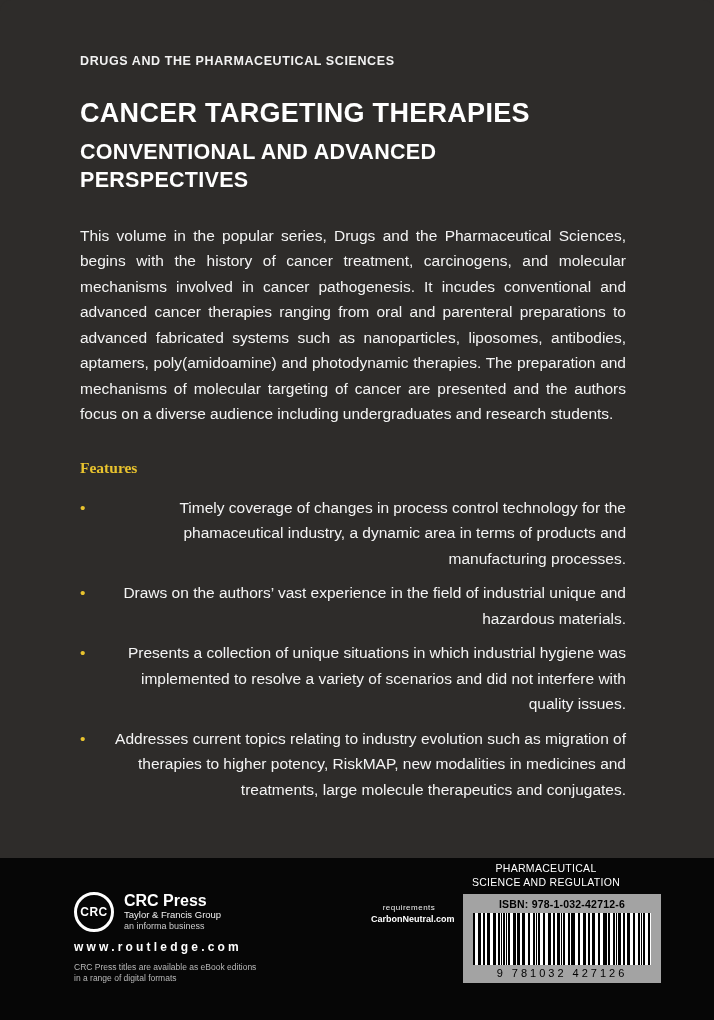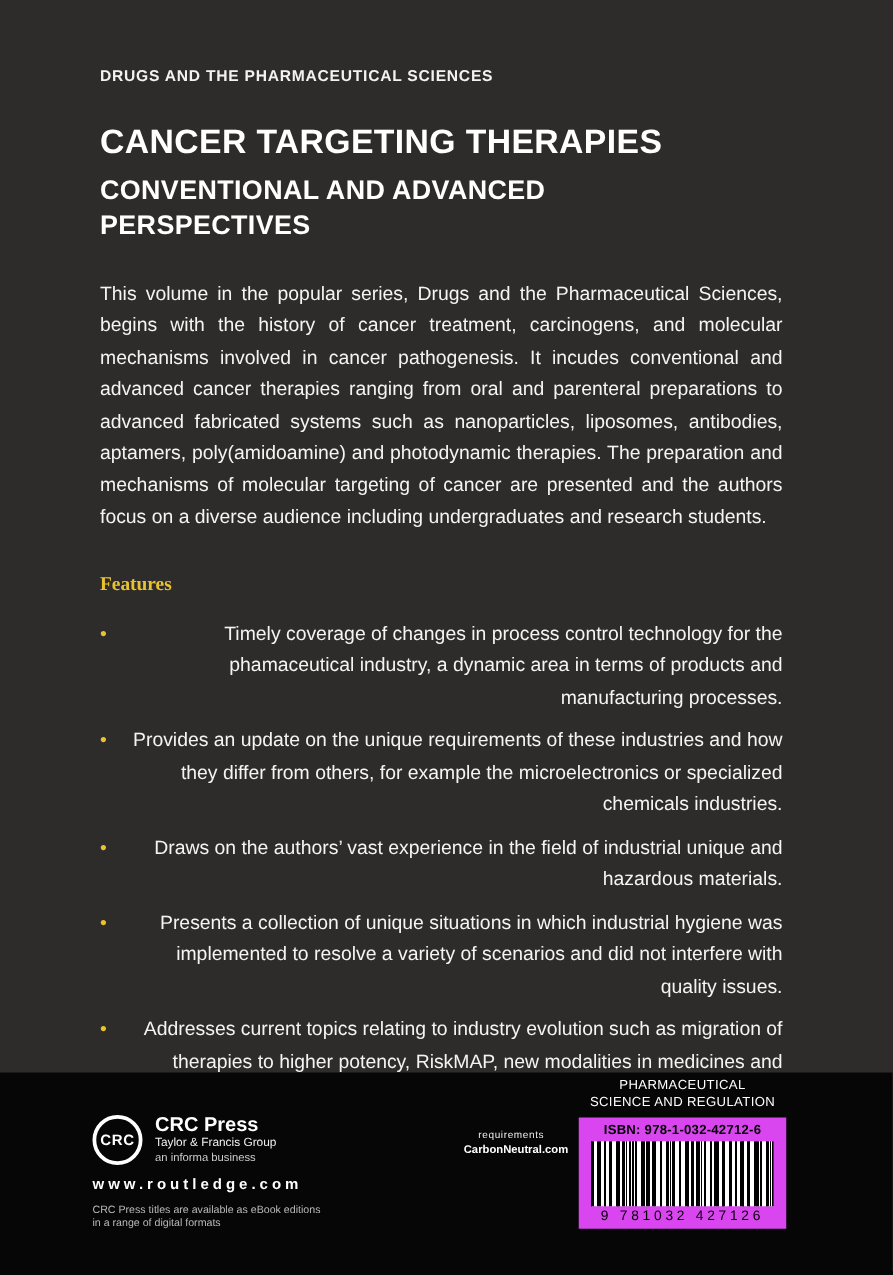--- a/index.html
+++ b/index.html
@@ -77,21 +77,21 @@
   .carbon-pub{margin-top:5px;font-size:8px;color:#eeeeee;letter-spacing:0.5px;}
   .carbon-site{margin-top:2px;font-size:9px;font-weight:bold;color:#ffffff;}
 
   
   .isbn-block{position:absolute;left:463px;top:4px;width:166px;text-align:center;}
   .isbn-category{
     font-size:10.5px;line-height:13.5px;color:#ffffff;letter-spacing:0.3px;
     white-space:pre-line;margin-bottom:5px;
   }
   .barcode-box{
-    background:#d946ef;color:#000000;padding:4px 6px 4px 6px;box-sizing:border-box;width:166px;
+    background:#a3a3a3;color:#000000;padding:4px 6px 4px 6px;box-sizing:border-box;width:198px;
   }
   .isbn-number{font-size:10.5px;font-weight:bold;letter-spacing:0.2px;margin-bottom:3px;}
   .barcode-bars{
     height:52px;margin:0 4px;
     background-image:
       repeating-linear-gradient(90deg,#000 0 2px,transparent 2px 5px),
       repeating-linear-gradient(90deg,#000 0 1px,transparent 1px 7px),
       repeating-linear-gradient(90deg,#000 0 1px,transparent 1px 11px);
     background-color:#ffffff;
   }
@@ -105,21 +105,20 @@
   <div class="content">
     <div class="series">DRUGS AND THE PHARMACEUTICAL SCIENCES</div>
     <h1 class="title">CANCER TARGETING THERAPIES</h1>
     <h2 class="subtitle">CONVENTIONAL AND ADVANCED
 PERSPECTIVES</h2>
     <p class="description">This volume in the popular series, Drugs and the Pharmaceutical Sciences, begins with the history of cancer treatment, carcinogens, and molecular mechanisms involved in cancer pathogenesis. It incudes conventional and advanced cancer therapies ranging from oral and parenteral preparations to advanced fabricated systems such as nanoparticles, liposomes, antibodies, aptamers, poly(amidoamine) and photodynamic therapies. The preparation and mechanisms of molecular targeting of cancer are presented and the authors focus on a diverse audience including undergraduates and research students.</p>
 
     <div class="features-heading">Features</div>
     <ul class="features">
       <li>Timely coverage of changes in process control technology for the phamaceutical industry, a dynamic area in terms of products and manufacturing processes.</li>
-      <li>Provides an update on the unique requirements of these industries and how they differ from others, for example the microelectronics or specialized chemicals industries.</li>
       <li>Draws on the authors’ vast experience in the field of industrial unique and hazardous materials.</li>
       <li>Presents a collection of unique situations in which industrial hygiene was implemented to resolve a variety of scenarios and did not interfere with quality issues.</li>
       <li>Addresses current topics relating to industry evolution such as migration of therapies to higher potency, RiskMAP, new modalities in medicines and treatments, large molecule therapeutics and conjugates.</li>
     </ul>
   </div>
 
   <div class="footer">
 
     <div class="crc-block">
       <div class="crc-row">

